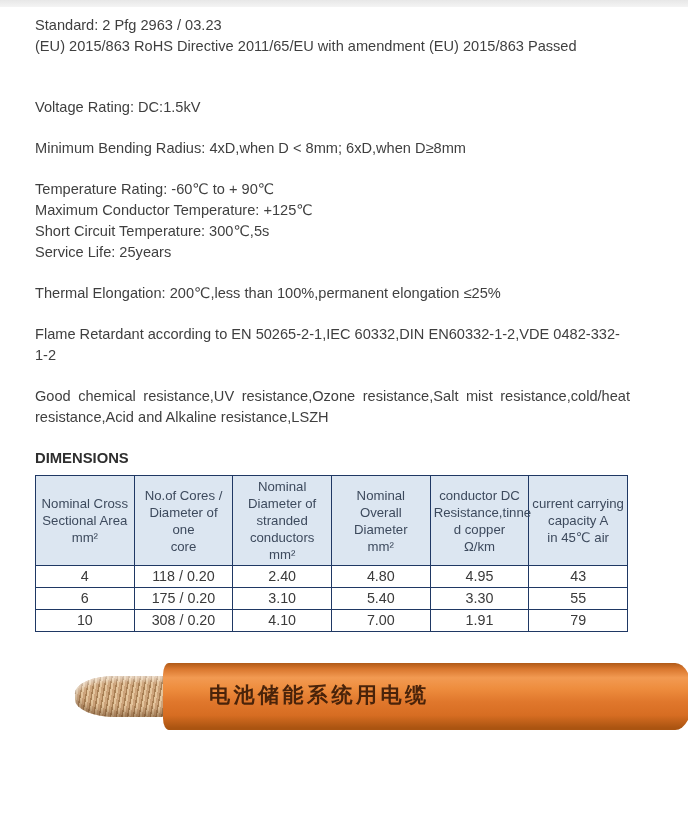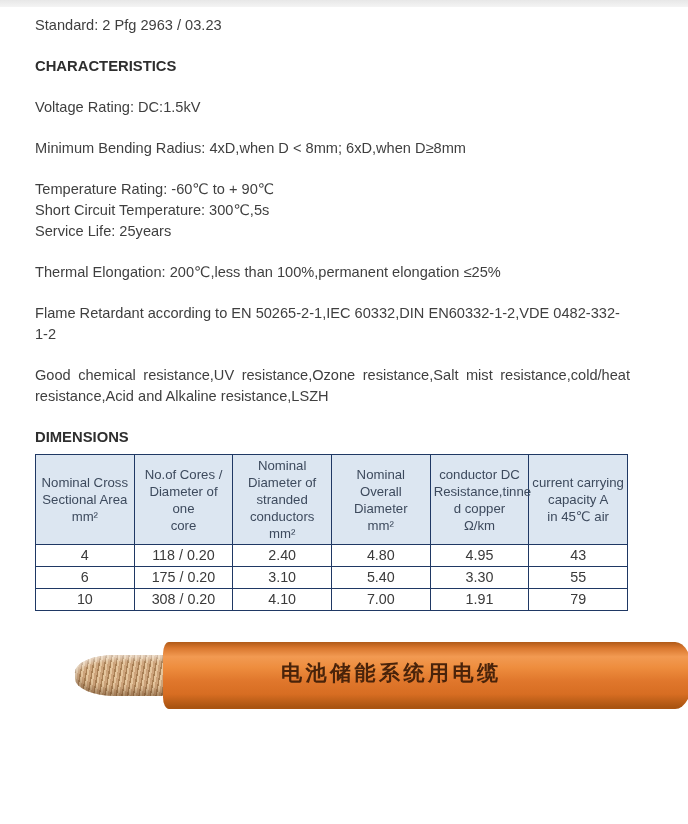--- a/index.html
+++ b/index.html
@@ -80,49 +80,50 @@
     left: 88px; top: 0;
     width: 530px; height: 67px;
     border-radius: 6px 18px 18px 6px / 12px 34px 34px 12px;
     background: linear-gradient(180deg,
       #b05a18 0%, #d9772e 9%, #f29a52 22%, #ee8d3e 38%,
       var(--cable-orange, #e0772c) 58%, #d76d22 78%, #aa5411 97%);
     display: flex;
     align-items: center;
   }
   .cable-label {
-    margin-left: 118px;
+    margin-left: 46px;
     margin-top: -4px;
     font-size: 21px;
     font-weight: bold;
     color: var(--cable-text, #49230a);
     letter-spacing: 3.5px;
-    font-family: Liberation Serif, serif;
+    font-family: Liberation Sans, sans-serif;
   }
 </style>
 </head>
 <body>
 
 <div class="top-band"></div>
 
 <div class="content">
 
   <p>Standard: 2 Pfg 2963 / 03.23</p>
-
-  <div class="gap"></div>
-  <p class="bold-heading">CHARACTERISTICS</p>
+  <p>(EU) 2015/863 RoHS Directive 2011/65/EU with amendment (EU) 2015/863 Passed</p>
+
+  <div class="gap"></div>
   <div class="gap"></div>
 
   <p>Voltage Rating: DC:1.5kV</p>
 
   <div class="gap"></div>
   <p>Minimum Bending Radius: 4xD,when D &lt; 8mm; 6xD,when D≥8mm</p>
 
   <div class="gap"></div>
   <p>Temperature Rating: -60℃  to + 90℃</p>
+  <p>Maximum Conductor Temperature: +125℃</p>
   <p>Short Circuit Temperature: 300℃,5s</p>
   <p>Service Life: 25years</p>
 
   <div class="gap"></div>
   <p>Thermal Elongation: 200℃,less than 100%,permanent elongation  ≤25%</p>
 
   <div class="gap"></div>
   <p>Flame Retardant according to EN 50265-2-1,IEC 60332,DIN EN60332-1-2,VDE 0482-332-1-2</p>
 
   <div class="gap"></div>

